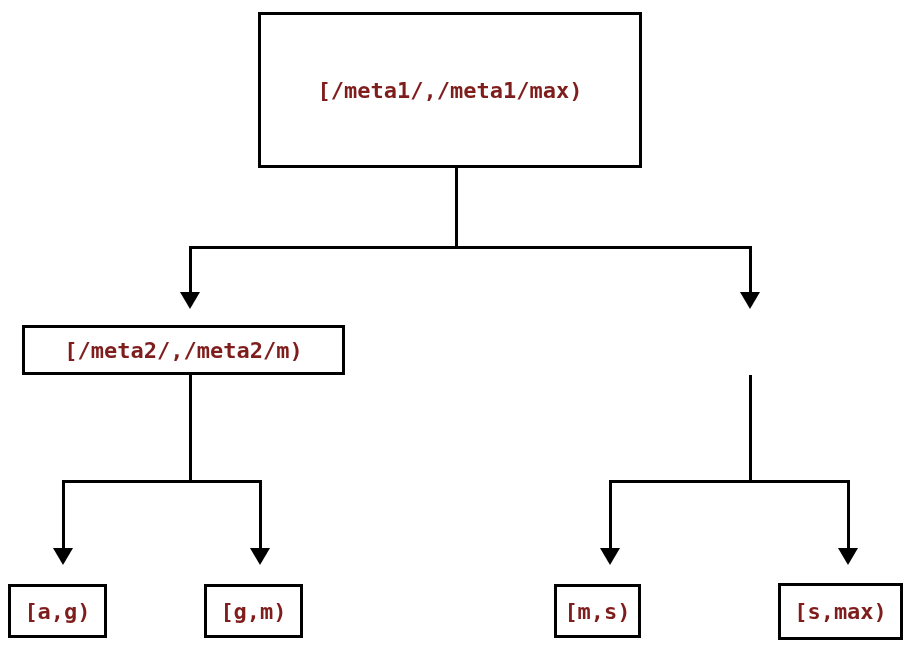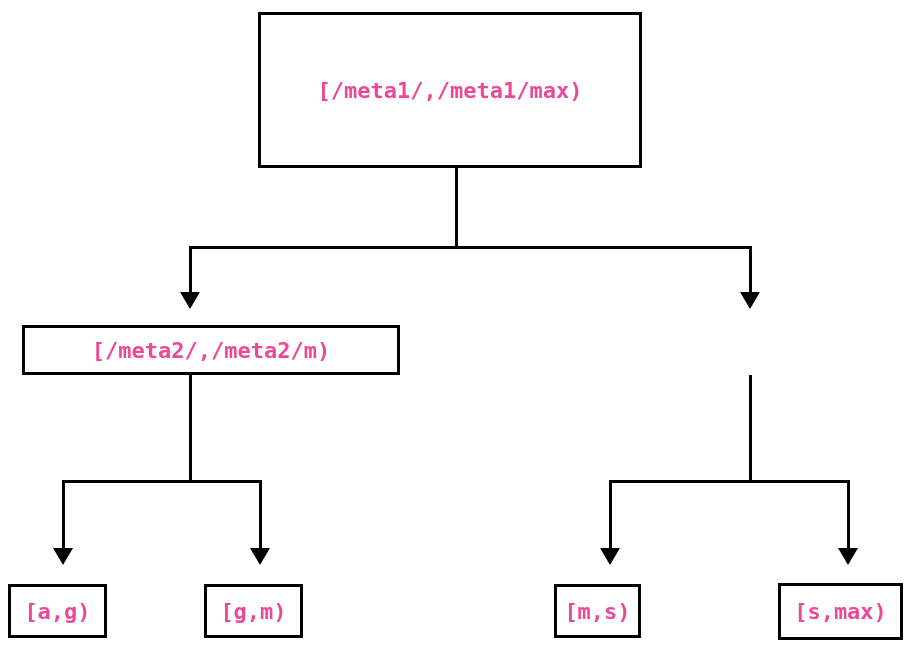--- a/index.html
+++ b/index.html
@@ -18,39 +18,39 @@
     position: absolute;
     box-sizing: border-box;
     border: 3px solid #000000;
     background: #ffffff;
     display: flex;
     align-items: center;
     justify-content: center;
     font-family: "DejaVu Sans Mono", "Liberation Mono", monospace;
     font-weight: bold;
     font-size: 22px;
-    color: #ec4899;
+    color: #7f1d1d;
     white-space: nowrap;
   }
   .line {
     position: absolute;
     background: #000000;
   }
   .arrow-down {
     position: absolute;
     width: 0;
     height: 0;
     border-left: 10px solid transparent;
     border-right: 10px solid transparent;
     border-top: 17px solid #000000;
   }
 
   
   #node-root  { left: 258px; top: 12px;  width: 384px; height: 156px; }
-  #node-l     { left: 22px;  top: 325px; width: 378px; height: 50px; }
+  #node-l     { left: 22px;  top: 325px; width: 323px; height: 50px; }
   #node-r     { left: 583px; top: 325px; width: 318px; height: 50px; }
   #leaf-ag    { left: 8px;   top: 584px; width: 99px;  height: 54px; }
   #leaf-gm    { left: 204px; top: 584px; width: 99px;  height: 54px; }
   #leaf-ms    { left: 554px; top: 584px; width: 87px;  height: 54px; }
   #leaf-smax  { left: 778px; top: 583px; width: 125px; height: 57px; }
 
   
   #trunk-root { left: 455px; top: 168px; width: 3px;   height: 81px; }
   #bus-1      { left: 189px; top: 246px; width: 563px; height: 3px; }
   #drop-l1    { left: 189px; top: 246px; width: 3px;   height: 46px; }

